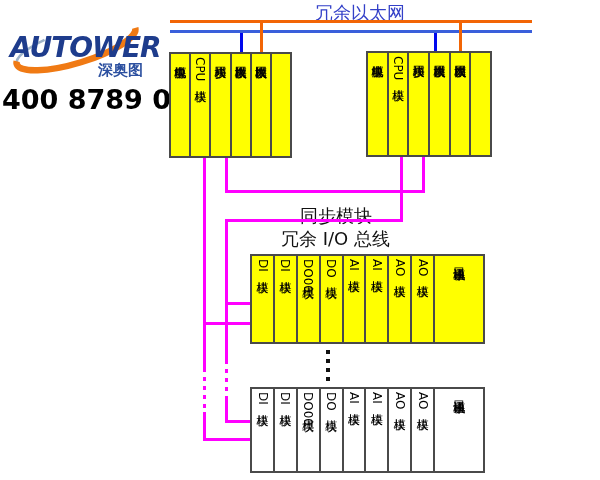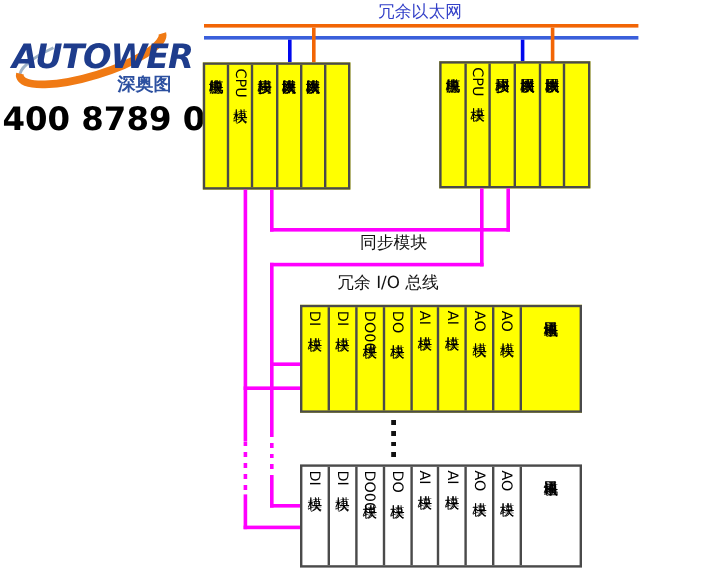--- a/index.html
+++ b/index.html
@@ -23,21 +23,21 @@
   
   .rack{position:absolute;display:flex;border:2px solid #4a4a4a;box-sizing:border-box;}
   .slot{flex:1 1 0;border-right:2px solid #4a4a4a;box-sizing:border-box;display:flex;
         justify-content:center;padding-top:3px;overflow:hidden;}
   .slot:last-child{border-right:none;}
   .slot.wide{flex:2.3 1 0;}
   .slot-label{writing-mode:vertical-rl;text-orientation:mixed;font-size:12px;line-height:1.02;
               color:#000;letter-spacing:0px;}
 
   
-  .flabel{position:absolute;font-size:14px;color:#111;white-space:nowrap;text-align:right;}
+  .flabel{position:absolute;font-size:18px;color:#111;white-space:nowrap;text-align:right;}
   .flabel.blue{color:#3340c8;}
 </style>
 </head>
 <body>
 
 <div id="canvas">
 
   <svg id="logo" viewBox="0 0 158 66">
     <g transform="rotate(-17 72 30)">
       <ellipse cx="72" cy="30" rx="62" ry="17" fill="none" stroke="#9fb3c8" stroke-width="2.5" stroke-dasharray="55 340" stroke-dashoffset="-118"></ellipse>
@@ -96,21 +96,21 @@
         <span class="slot-label">以太网模块</span>
       </div>
       <div class="slot">
         <span class="slot-label"></span>
       </div>
     </div>
 
   <div class="vline magenta" style="left:225px;top:158px;width:3px;height:35px;"></div>
   <div class="hline magenta" style="left:225px;top:190px;width:200px;height:3px;"></div>
   <div class="vline magenta" style="left:422px;top:157px;width:3px;height:36px;"></div>
-  <div class="flabel" style="left:300px;top:194px;">同步模块</div>
+  <div class="flabel" style="left:300px;top:204px;">同步模块</div>
 
   <div class="vline magenta" style="left:400px;top:157px;width:3px;height:65px;"></div>
   <div class="hline magenta" style="left:225px;top:219px;width:178px;height:3px;"></div>
   <div class="vline magenta" style="left:225px;top:219px;width:3px;height:141px;"></div>
   <div class="vline magenta" style="left:225px;top:302px;width:25px;height:3px;"></div>
   <div class="vline mdash" style="left:225px;top:360px;width:3px;height:40px;"></div>
   <div class="vline magenta" style="left:225px;top:400px;width:3px;height:23px;"></div>
   <div class="hline magenta" style="left:225px;top:420px;width:25px;height:3px;"></div>
 
   <div class="vline magenta" style="left:203px;top:158px;width:3px;height:210px;"></div>

